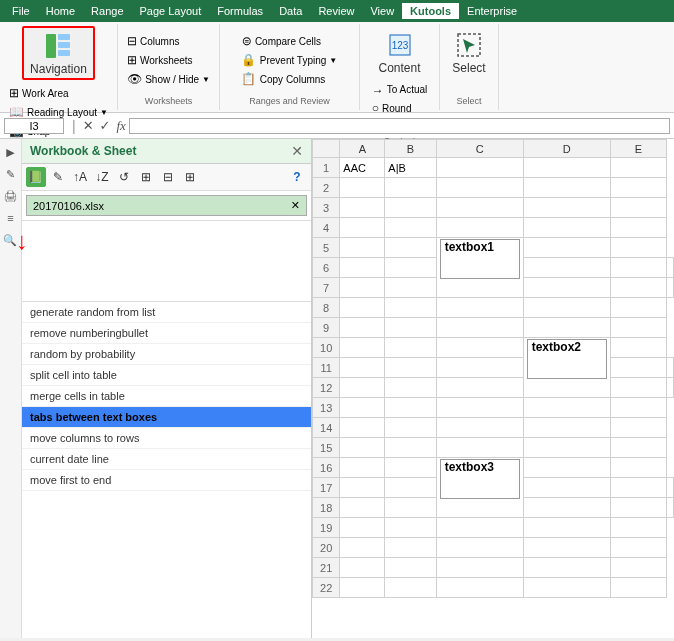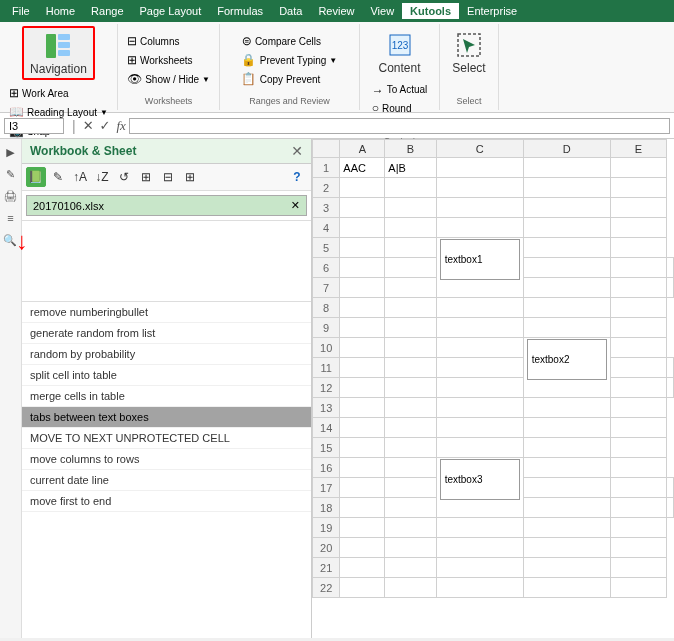--- a/index.html
+++ b/index.html
@@ -117,20 +117,21 @@
       background: white;
       border-bottom: 1px solid #ccc;
       padding: 2px 4px;
       height: 26px;
     }
     .cell-ref {
       width: 60px;
       border: 1px solid #aaa;
       padding: 1px 4px;
       font-size: 11px;
+      text-align: center;
       margin-right: 4px;
     }
     .formula-separator {
       color: #999;
       margin: 0 4px;
       font-size: 14px;
     }
     .formula-input {
       flex: 1;
       border: 1px solid #aaa;
@@ -254,23 +255,23 @@
       overflow-y: auto;
     }
     .nav-list-item {
       padding: 4px 8px;
       font-size: 11px;
       cursor: pointer;
       color: #333;
       border-bottom: 1px solid #f0f0f0;
     }
     .nav-list-item.selected-item {
-      background: #a3a3a3;
+      background: #3b82f6;
       color: #000;
-      font-weight: normal;
+      font-weight: bold;
     }
 
     
     .spreadsheet-area {
       flex: 1;
       display: flex;
       flex-direction: column;
       overflow: hidden;
       background: white;
     }
@@ -311,25 +312,26 @@
     table.grid td.row-num {
       background: #f2f2f2;
       text-align: center;
       color: #666;
       width: 30px;
     }
 
     .textbox-cell {
       border: 1px solid #999;
       background: white;
-      padding: 14px 4px;
-      font-size: 10px;
+      padding: 0 4px;
+      font-size: 12px;
       display: inline-block;
       min-width: 80px;
       min-height: 40px;
+      font-weight: bold;
     }
 
     
     .red-arrow {
       color: red;
       font-size: 20px;
       position: absolute;
       top: 118px;
       left: 18px;
     }
@@ -418,21 +420,21 @@
             <span class="small-icon">⊜</span>
             <span>Compare Cells</span>
           </div>
           <div class="ribbon-btn-small">
             <span class="small-icon">🔒</span>
             <span>Prevent Typing</span>
             <span style="font-size:8px;">▼</span>
           </div>
           <div class="ribbon-btn-small">
             <span class="small-icon">📋</span>
-            <span>Copy Prevent</span>
+            <span>Copy Columns</span>
           </div>
         </div>
       </div>
       <div class="ribbon-group-label">Ranges and Review</div>
     </div>
 
     <div class="ribbon-group" style="min-width:80px;">
       <div class="ribbon-btn-large">
         <div class="btn-icon">
           <svg width="28" height="28" viewBox="0 0 28 28">
@@ -515,27 +517,26 @@
     </div>
     <div class="nav-file-list">
       <div class="nav-file-item">
         <span>20170106.xlsx</span>
         <span>✕</span>
       </div>
     </div>
     <div class="nav-sheet-area" style="min-height:60px;max-height:80px;"></div>
     <div class="nav-divider"></div>
     <div class="nav-list" id="nav-list-container">
-    <div class="nav-list-item">remove numberingbullet</div>
-        <div class="nav-list-item">generate random from list</div>
+    <div class="nav-list-item">generate random from list</div>
+        <div class="nav-list-item">remove numberingbullet</div>
         <div class="nav-list-item">random by probability</div>
         <div class="nav-list-item">split cell into table</div>
         <div class="nav-list-item">merge cells in table</div>
         <div class="nav-list-item selected-item">tabs between text boxes</div>
-        <div class="nav-list-item">MOVE TO NEXT UNPROTECTED CELL</div>
         <div class="nav-list-item">move columns to rows</div>
         <div class="nav-list-item">current date line</div>
         <div class="nav-list-item">move first to end</div>
       </div>
   </div>
 
   <div class="spreadsheet-area">
     <div class="sheet-grid">
       <table class="grid">
         <thead>

